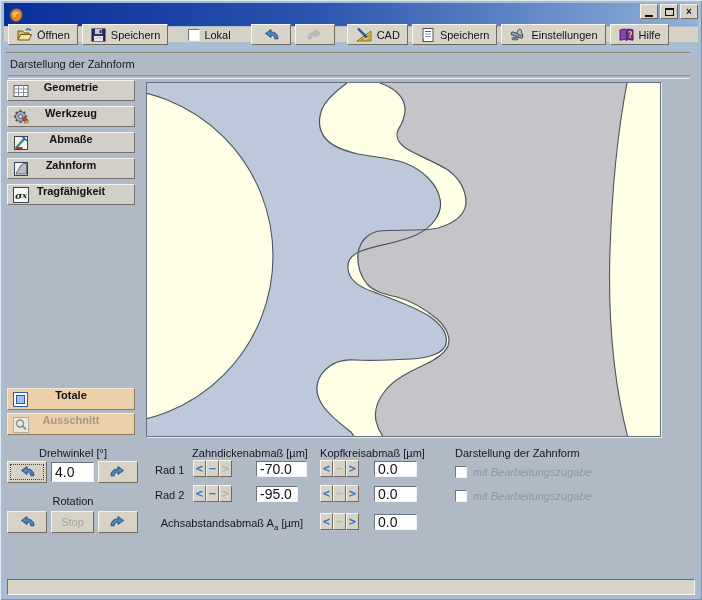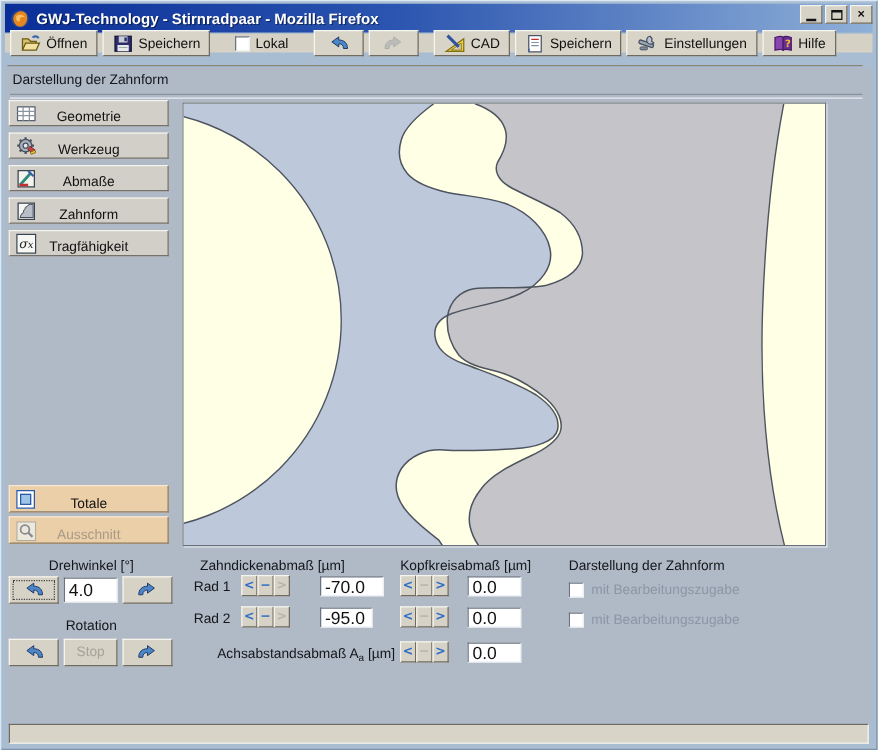--- a/index.html
+++ b/index.html
@@ -37,21 +37,21 @@
 
   
   .content{left:4px;top:54px;width:694px;height:524px;background:#B0BAC7;}
   .page-header{left:10px;top:58px;font-size:11px;color:#14161a;}
   .header-groove{left:8px;top:75px;width:682px;height:2px;
                  border-top:1px solid #87909d;border-bottom:1px solid #e9edf3;}
 
   
   .side-btn{left:7px;width:128px;height:21px;background:#D2CFC8;border:1px solid;
             border-color:#f4f3ee #75716a #75716a #f4f3ee;box-sizing:border-box;
-            display:flex;align-items:flex-end;justify-content:center;font-size:11px;color:#111;}
+            display:flex;align-items:flex-start;justify-content:center;font-size:11px;color:#111;font-weight:bold;}
   .side-btn .ic{position:absolute;left:5px;top:2px;width:16px;height:16px;}
   .tan{background:#EACFA9;border-color:#f7e8d2 #8a7a60 #8a7a60 #f7e8d2;}
   .dis-text{color:#a89a85;}
 
   
   .canvas{left:146px;top:82px;width:515px;height:355px;background:#FFFFE6;
           border:1px solid #67707e;box-sizing:border-box;
           box-shadow:1px 1px 0 #e6ebf2, inset 1px 1px 0 rgba(90,100,115,.35);}
   .canvas svg{display:block;width:100%;height:100%;}
 
@@ -59,38 +59,37 @@
   .lbl{font-size:11px;color:#14161a;white-space:nowrap;}
   .ctl-btn{background:#D6D2C6;border:1px solid;border-color:#f5f4ee #6f6b62 #6f6b62 #f5f4ee;
            box-sizing:border-box;display:flex;align-items:center;justify-content:center;}
   .focus-dots{outline:1px dotted #444;outline-offset:-4px;}
   .field{background:#fff;border:1px solid;border-color:#6a7380 #eef2f6 #eef2f6 #6a7380;
          box-sizing:border-box;font-family:"Liberation Sans",sans-serif;font-size:14px;
          color:#111;padding:0 3px;}
   .spin{width:13px;height:17px;font-size:10px;font-weight:bold;color:#2B6CC8;
         font-family:"DejaVu Sans",sans-serif;}
   .spin.off{color:#b7b3aa;}
-  .chk-lbl{font-size:11px;color:#8C96A4;margin-left:6px;}
+  .chk-lbl{font-size:11px;color:#8C96A4;margin-left:6px;font-style:italic;}
 
   .statusbar{left:7px;top:579px;width:688px;height:16px;background:#D8D4C8;border:1px solid;
              border-color:#6f6b62 #f5f4ee #f5f4ee #6f6b62;box-sizing:border-box;}
   sub{font-size:8px;}
 </style>
 </head>
 <body>
 
 <div class="abs frame"></div>
 
 <div class="abs titlebar">
   <svg width="16" height="16" viewBox="0 0 16 16">
     <circle cx="8" cy="8" r="7" fill="#2a4a8c"></circle>
     <path d="M3 10 A6 6 0 0 1 13 4 C14.5 7 14 12 10 14 C6.5 15.3 3.8 12.5 3 10 Z" fill="#e58620"></path>
     <path d="M5 6 C7 4 11 4.5 12 7 C11 6.5 9 6.5 8.2 7.5 C7.6 8.4 8.6 9.2 7.4 10 C6.4 10.6 5 9.5 5 8 Z" fill="#f8c064"></path>
   </svg>
-  <span class="title-text">GWJ-Technology - Stirnradpaar - Mozilla Firefox</span>
 </div>
 <div class="winbtns abs">
   <div class="winbtn">
       <span class="glyph-min"></span>
     </div>
   <div class="winbtn">
       <span class="glyph-max"></span>
     </div>
   <div class="winbtn">
       <span>×</span>
@@ -305,21 +304,21 @@
     <path d="M3.5 5.5 L9 1.5 L9 4 C13.5 4 16 6.6 16 10.8 L12.8 10.8 C12.8 8.1 11.2 7 9 7 L9 9.5 Z" fill="#4a86c8" stroke="#223b66" stroke-width="0.8"></path>
   </svg>
 </div>
 <div class="abs ctl-btn" style="left:51px;top:511px;width:43px;height:22px;font-size:11px;color:#a6a299;">Stop</div>
 <div class="abs ctl-btn" style="left:98px;top:511px;width:40px;height:22px;">
   <svg width="18" height="14" viewBox="0 0 18 14" style="transform:scaleX(-1);">
     <path d="M3.5 5.5 L9 1.5 L9 4 C13.5 4 16 6.6 16 10.8 L12.8 10.8 C12.8 8.1 11.2 7 9 7 L9 9.5 Z" fill="#4a86c8" stroke="#223b66" stroke-width="0.8"></path>
   </svg>
 </div>
 
-<div class="abs lbl" style="left:160px;top:447px;width:160px;">Zahndickenabmaß [µm]</div>
+<div class="abs lbl" style="left:170px;top:447px;width:160px;text-align:center;">Zahndickenabmaß [µm]</div>
 <div class="abs lbl" style="left:310px;top:447px;width:125px;text-align:center;">Kopfkreisabmaß [µm]</div>
 
 <div class="abs lbl" style="left:155px;top:464px;">Rad 1</div>
 <div class="abs" style="left:193px;top:460px;display:flex;">
   <div class="ctl-btn spin">&lt;</div>
   <div class="ctl-btn spin">−</div>
   <div class="ctl-btn spin off">&gt;</div>
 </div>
 <input class="abs field" style="left: 256px; top: 461px; width: 51px; height: 16px;" value="-70.0">
 <div class="abs" style="left:320px;top:460px;display:flex;">
@@ -336,21 +335,21 @@
   <div class="ctl-btn spin off">&gt;</div>
 </div>
 <input class="abs field" style="left: 256px; top: 486px; width: 42px; height: 16px;" value="-95.0">
 <div class="abs" style="left:320px;top:485px;display:flex;">
   <div class="ctl-btn spin">&lt;</div>
   <div class="ctl-btn spin off">−</div>
   <div class="ctl-btn spin">&gt;</div>
 </div>
 <input class="abs field" style="left: 374px; top: 486px; width: 43px; height: 16px;" value="0.0">
 
-<div class="abs lbl" style="left:160px;top:517px;width:143px;text-align:right;margin-left:13px;">
+<div class="abs lbl" style="left:160px;top:517px;width:143px;text-align:right;">
   <span>Achsabstandsabmaß A</span><sub>a</sub><span> [µm]</span>
 </div>
 <div class="abs" style="left:320px;top:513px;display:flex;">
   <div class="ctl-btn spin">&lt;</div>
   <div class="ctl-btn spin off">−</div>
   <div class="ctl-btn spin">&gt;</div>
 </div>
 <input class="abs field" style="left: 374px; top: 514px; width: 43px; height: 16px;" value="0.0">
 
 <div class="abs lbl" style="left:455px;top:447px;">Darstellung der Zahnform</div>

